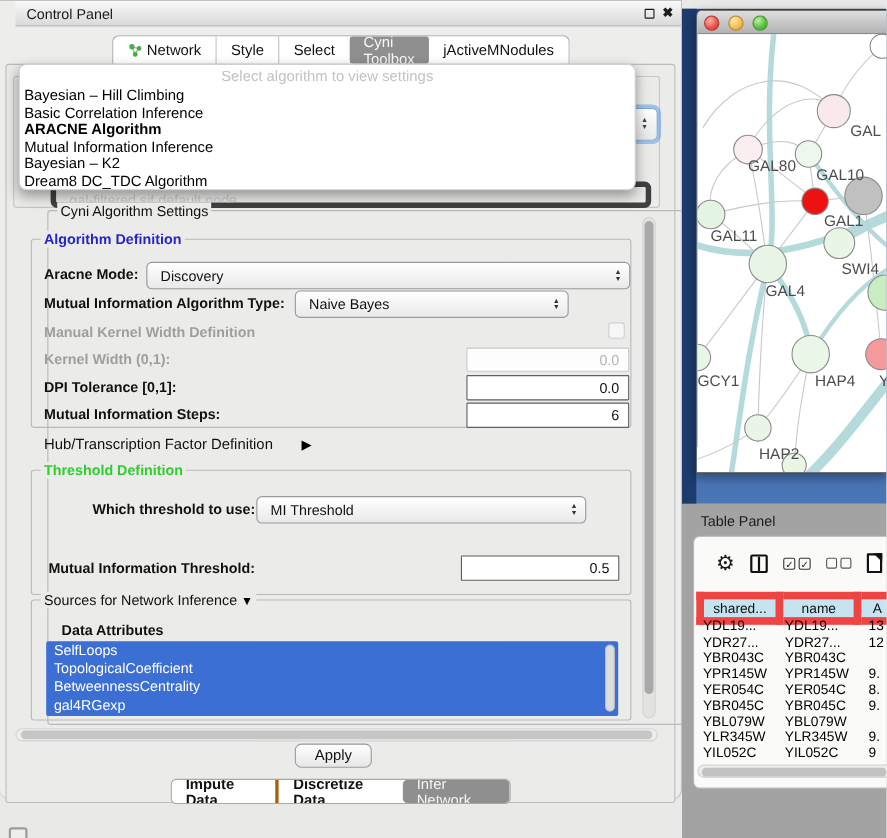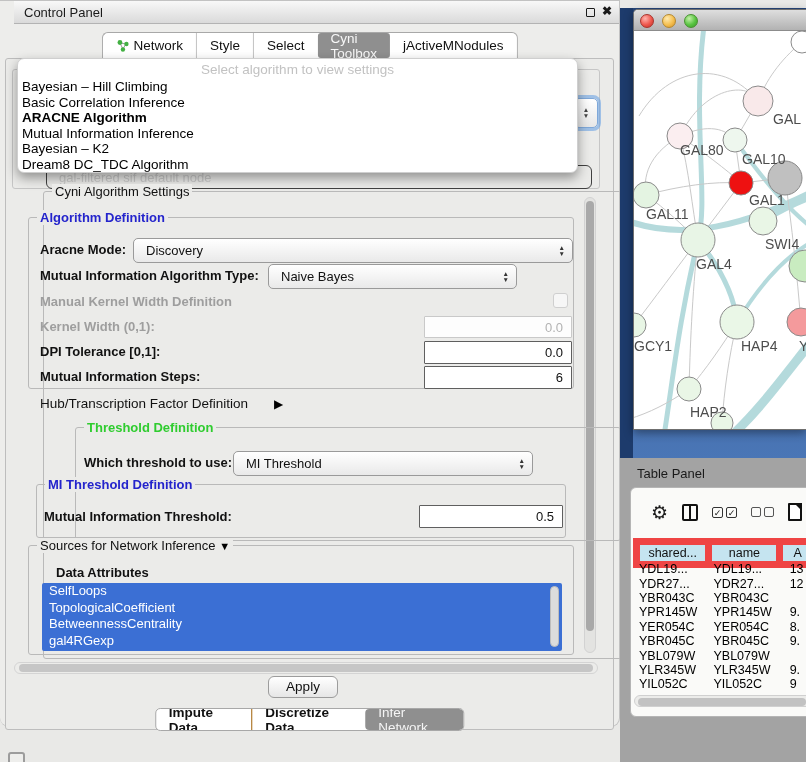--- a/index.html
+++ b/index.html
@@ -51,21 +51,21 @@
   .ghost-stepper {
     left:574px; top:97px; width:24px; height:30px;
     background:linear-gradient(#ffffff,#e7e7e7);
     border:1px solid #7fa8d9; border-radius:5px;
     box-shadow:0 0 0 3px rgba(96,156,227,.55);
     display:flex; flex-direction:column; align-items:center; justify-content:center;
     font-size:6.5px; line-height:6px; color:#444;
   }
   .ghost-combo {
     left:46px; top:164px; width:546px; height:24px;
-    background:#eaeae8; border:1px solid #404040; border-radius:6px;
+    background:#eaeae8; border:5px solid #404040; border-radius:6px;
     font-size:13px; color:#c9c9c9; padding:4px 0 0 12px; overflow:hidden; white-space:nowrap;
   }
 
   
   .algo-popup {
     left:17px; top:57px; width:561px; height:115px;
     background:#ffffff; border:1px solid #cfcfcf; border-radius:7px;
     box-shadow:0 5px 12px rgba(0,0,0,.38);
     overflow:hidden;
   }
@@ -129,21 +129,21 @@
     background:linear-gradient(#ffffff,#e6e6e6);
     border:1px solid #9c9c9c; border-radius:6px;
     font-size:13.5px; color:#111; text-align:center; padding-top:2px;
   }
 
   .bottom-tab-group {
     position:absolute; left:50%; transform:translateX(-50%); top:707px;
     display:flex; height:23px;
     background:#ffffff; border:1px solid #a8a8a8; border-radius:5px; overflow:hidden;
   }
-  .btab { display:flex; align-items:center; padding:0 13px; font-size:13.5px; font-weight:bold; color:#111; border-left:1px solid #a16207; }
+  .btab { display:flex; align-items:center; padding:0 13px; font-size:13.5px; font-weight:bold; color:#111; border-left:3px solid #a16207; }
   .btab:first-child { border-left:none; }
   .btab.selected { background:#8f8f8f; color:#f5f5f5; font-weight:normal; border-left:none; border-radius:4px; }
 
   
   .desktop { left:620px; top:8px; width:186px; height:450px; background:linear-gradient(#27477c,#4a76b6); }
   .desktop .edge { position:absolute; left:0; top:0; width:13px; height:100%; background:#1d3b6c; }
 
   .net-window {
     left:633px; top:9px; width:173px; height:421px;
     border:1px solid #6f6f6f; border-right:none; border-radius:5px 0 0 0;
@@ -280,33 +280,30 @@
   <span class="lbl gray" style="left:40px; top:318px;">Kernel Width (0,1):</span>
   <div class="field disabled" style="left:424px; top:315px; width:148px;">0.0</div>
   <span class="lbl" style="left:40px; top:343px;">DPI Tolerance [0,1]:</span>
   <div class="field" style="left:424px; top:340px; width:148px;">0.0</div>
   <span class="lbl" style="left:40px; top:368px;">Mutual Information Steps:</span>
   <div class="field" style="left:424px; top:365px; width:148px;">6</div>
 
   <span class="lbl normal" style="left:40px; top:395px; font-weight:normal;">Hub/Transcription Factor Definition</span>
   <span class="hub-arrow" style="left:274px; top:396px;">▶</span>
 
-  <div class="abs groupbox" style="left:28px; top:426px; width:546px; height:114px;margin-left:47px;">
+  <div class="abs groupbox" style="left:28px; top:426px; width:546px; height:114px;">
     <span class="legend green">Threshold Definition</span>
   </div>
   <span class="lbl" style="left:84px; top:454px;">Which threshold to use:</span>
   <div class="mac-combo" style="left:233px; top:450px; width:300px;">
     <span>MI Threshold</span>
     <span class="stepper">
         <span>▲</span>
         <span>▼</span>
       </span>
-  </div>
-  <div class="abs groupbox" style="left:36px; top:483px; width:530px; height:54px;">
-    <span class="legend blue">MI Threshold Definition</span>
   </div>
   <span class="lbl" style="left:44px; top:508px;">Mutual Information Threshold:</span>
   <div class="field" style="left:419px; top:504px; width:144px;">0.5</div>
 
   <div class="abs groupbox" style="left:28px; top:544px; width:546px; height:110px;">
     <span class="legend" style="font-weight:normal;">
       <span>Sources for Network Inference</span>
       <span class="src-arrow">▼</span>
     </span>
   </div>

